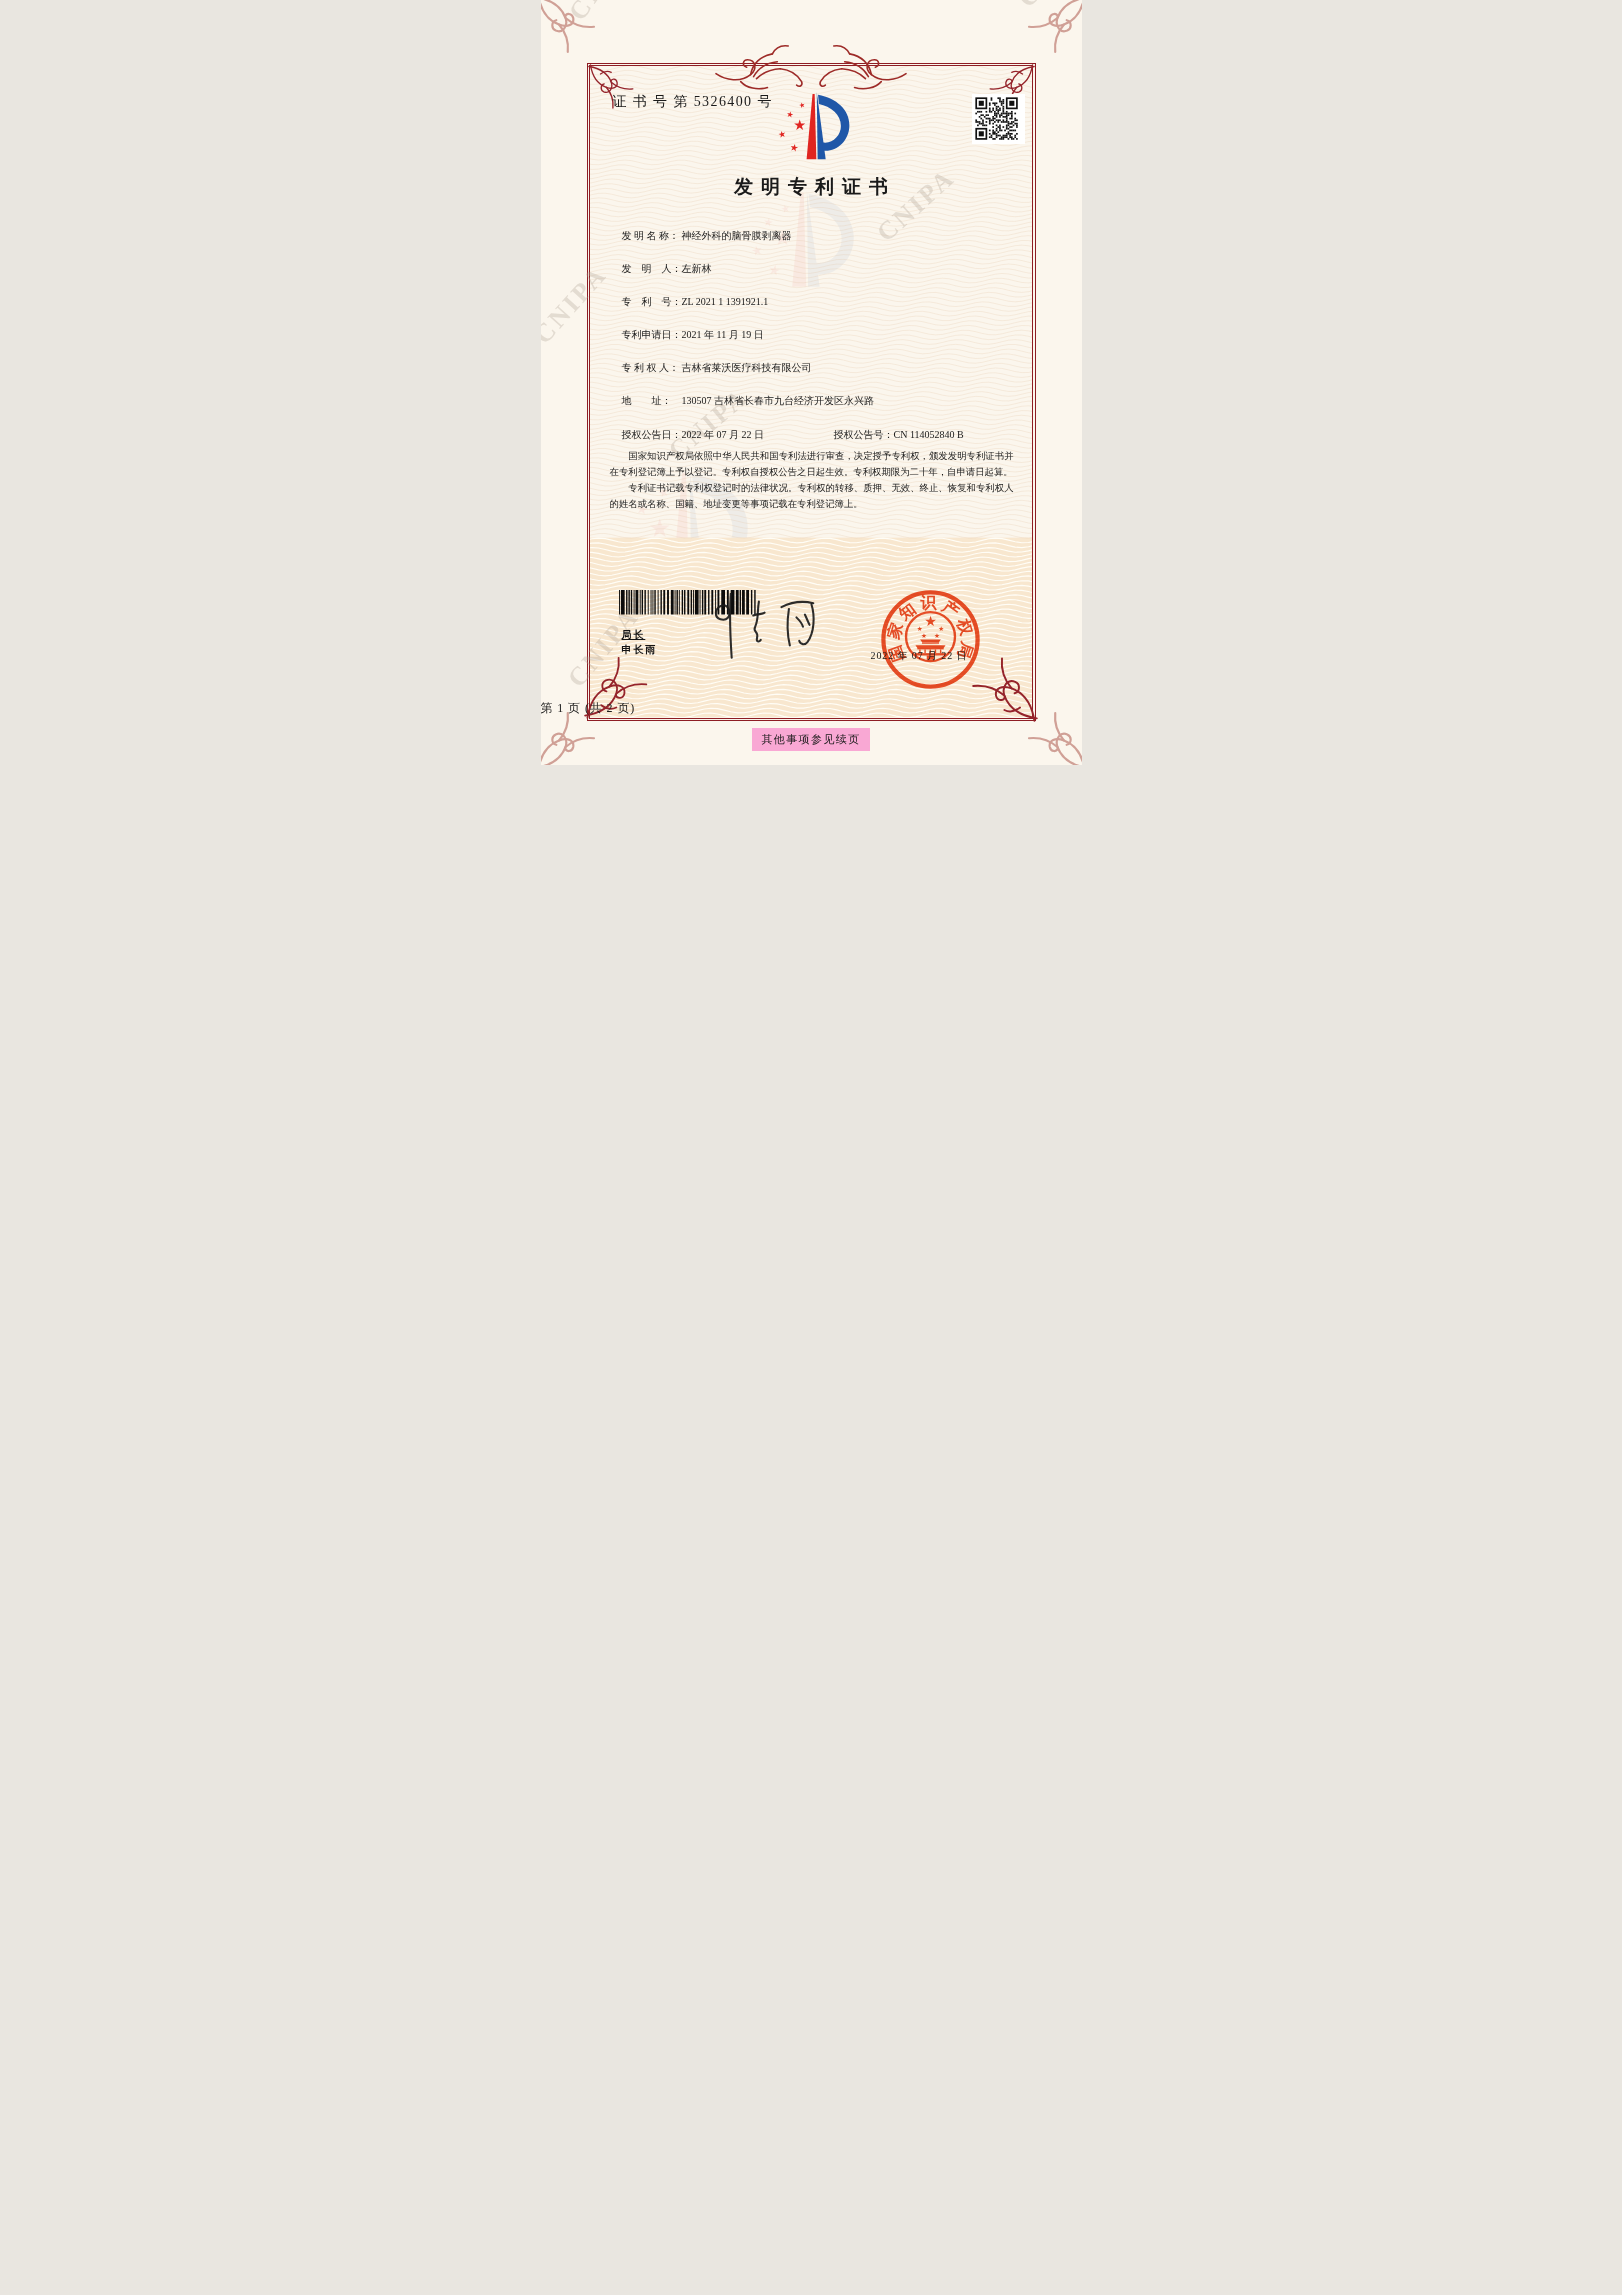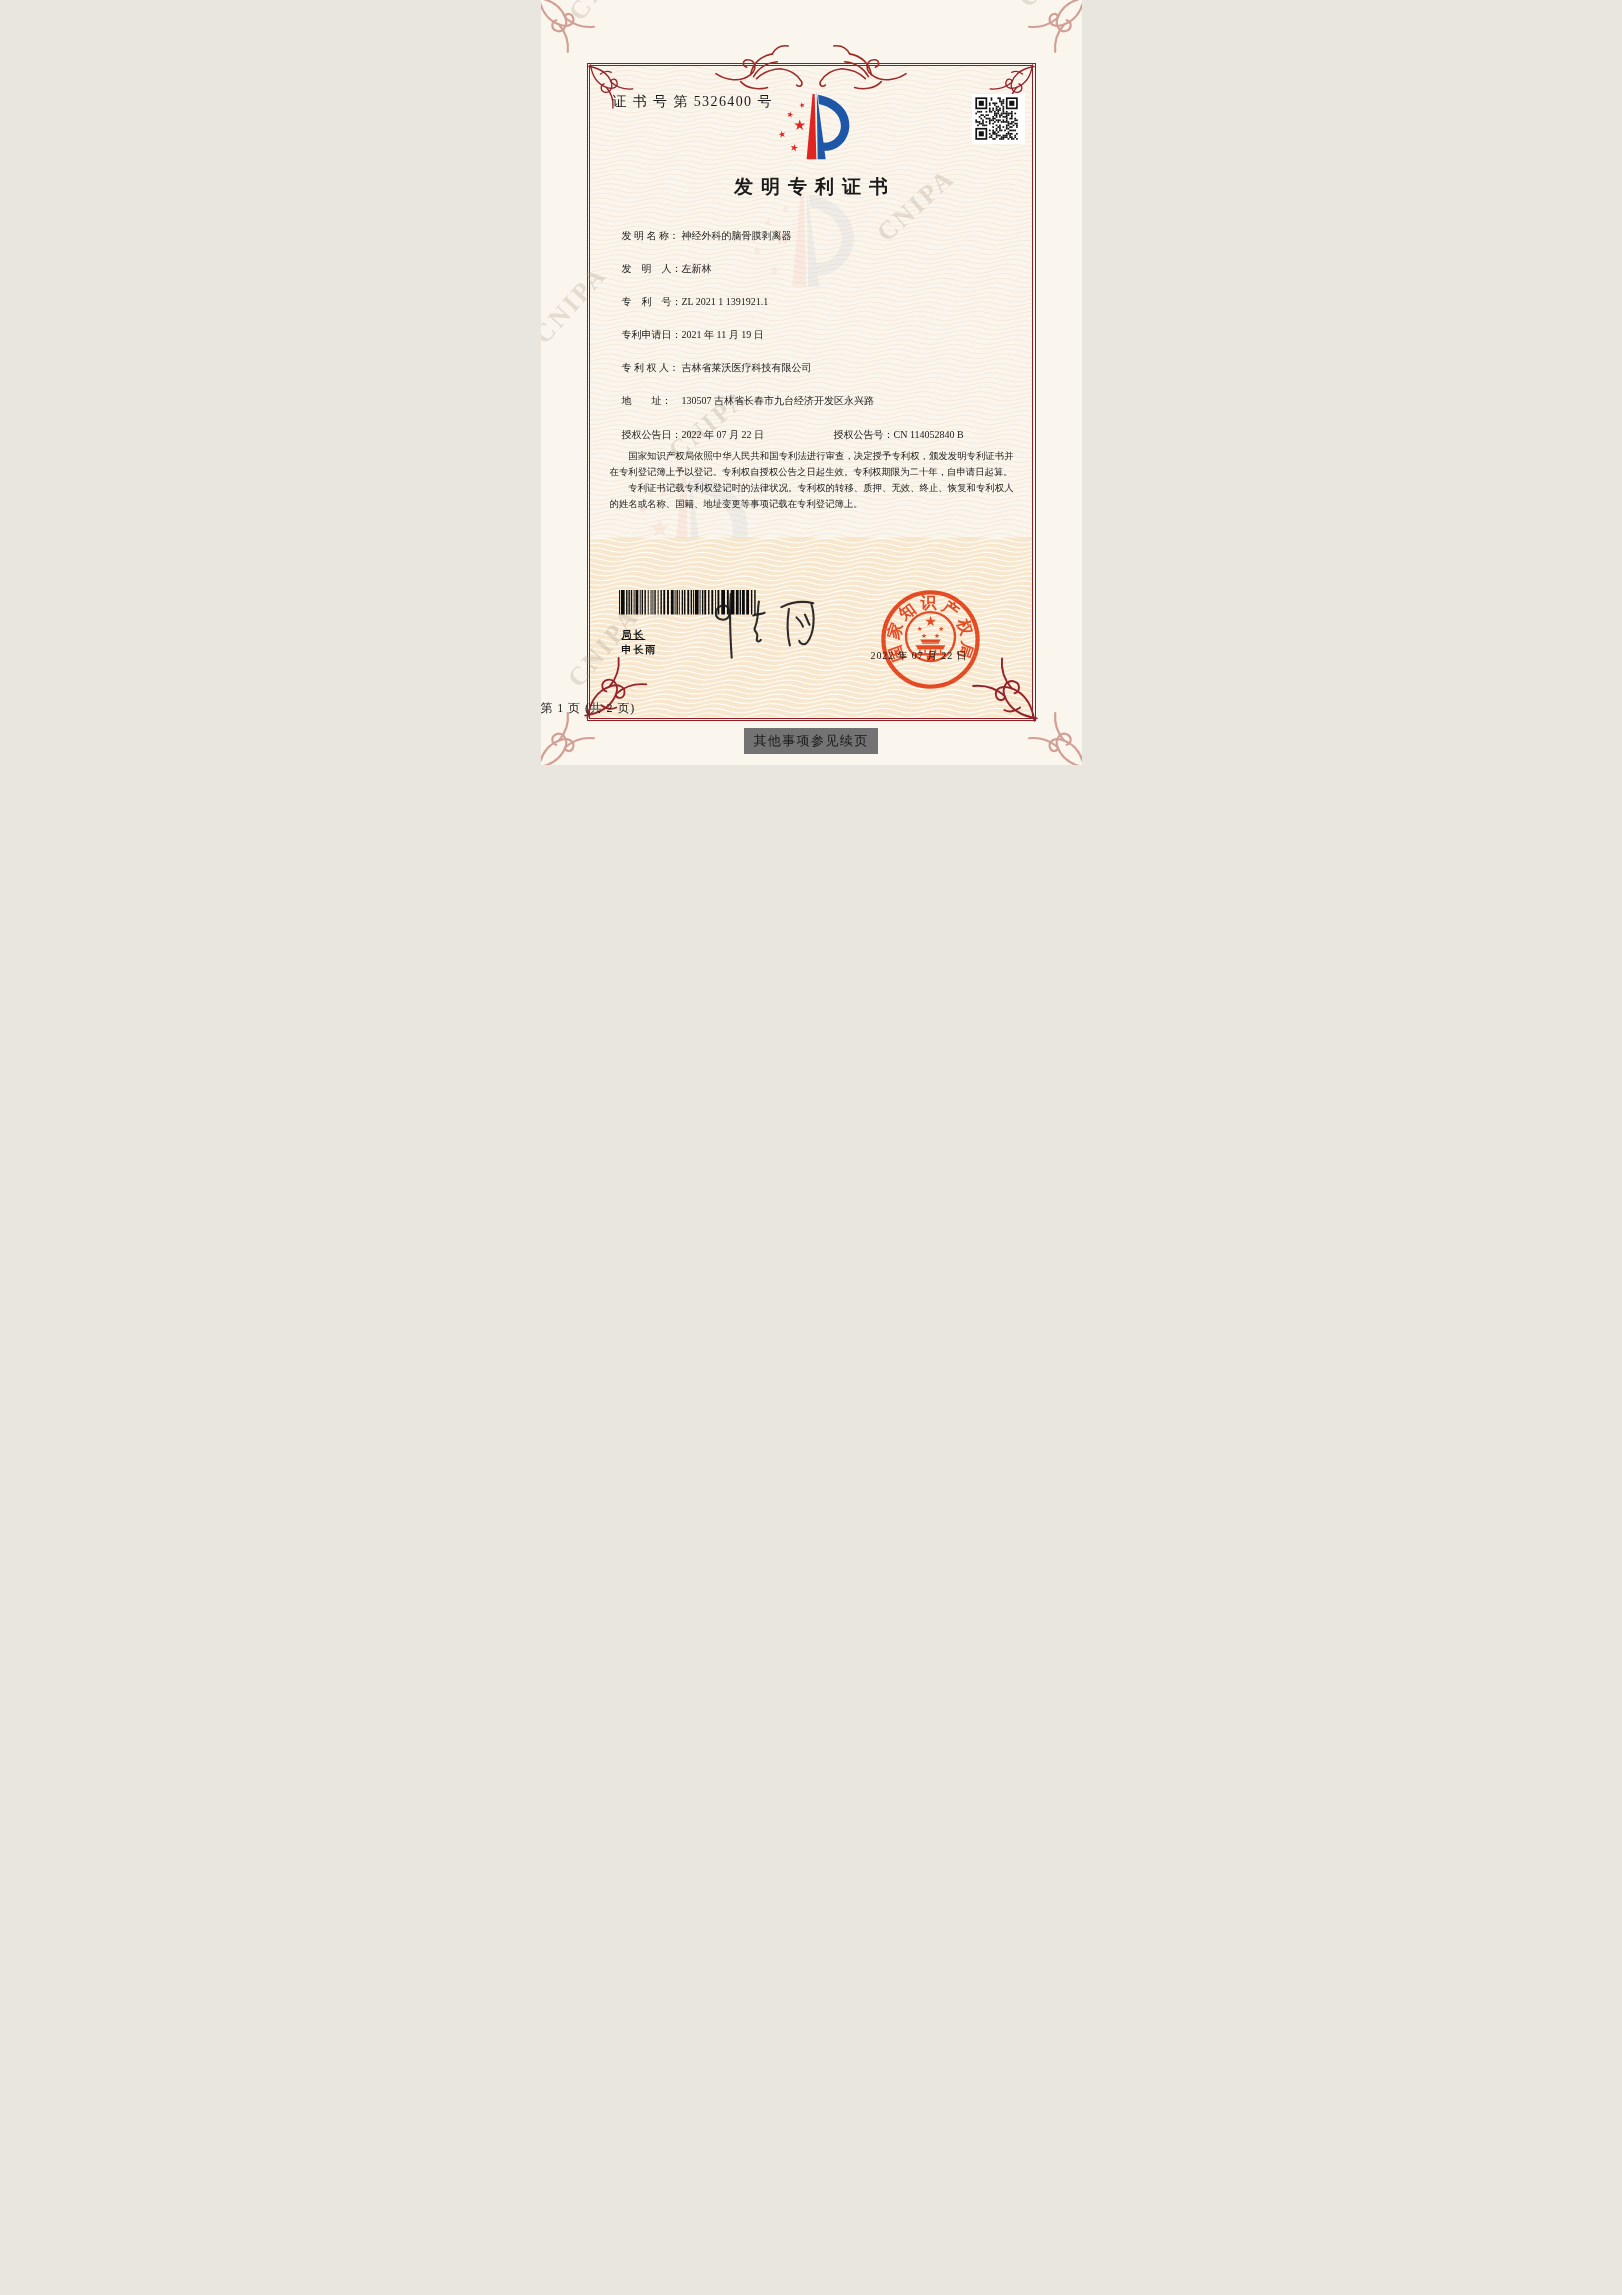--- a/index.html
+++ b/index.html
@@ -44,22 +44,22 @@
             font-weight:700; font-size:10px; letter-spacing:1.9px; color:#151515;}
   .dt{top:628px;text-decoration:underline;} .dn{top:643px;}
   .signature{left:165px; top:593px;}
   .signature path{fill:none; stroke:#1b1b1b; stroke-width:4.4; stroke-linecap:round; opacity:.92;}
   .seal{left:333px; top:583px; mix-blend-mode:multiply; opacity:.95;}
   .seal-ring{letter-spacing:8px; font-weight:700; font-family:"Liberation Serif","DejaVu Serif",serif;}
   .seal-date{left:330px; top:649px; width:151px; font-size:10px; letter-spacing:0.9px;
              color:#161616; z-index:6;}
   .page-info{left:0; right:0; top:700px; text-align:left; font-size:12px; letter-spacing:0.9px;}
   .footer-box{left:0; right:0; top:728px; text-align:center;}
-  .footer-box span{display:inline-block; background:#737373; padding:3.8px 9.4px;
-                   font-size:13px; letter-spacing:1.4px;}
+  .footer-box span{display:inline-block; background:#f9a8d4; padding:3.8px 9.4px;
+                   font-size:11px; letter-spacing:1.4px;}
   .qr-wrap{left:431px; top:94px; width:53px; height:50px; background:#ffffff;}
   #qr{position:absolute; left:1.9px; top:0.5px;}
   .logo{left:232px; top:88px;}
 </style>
 </head>
 <body>
 
 <div class="page">
 
   <svg width="0" height="0" style="position:absolute" aria-hidden="true">

